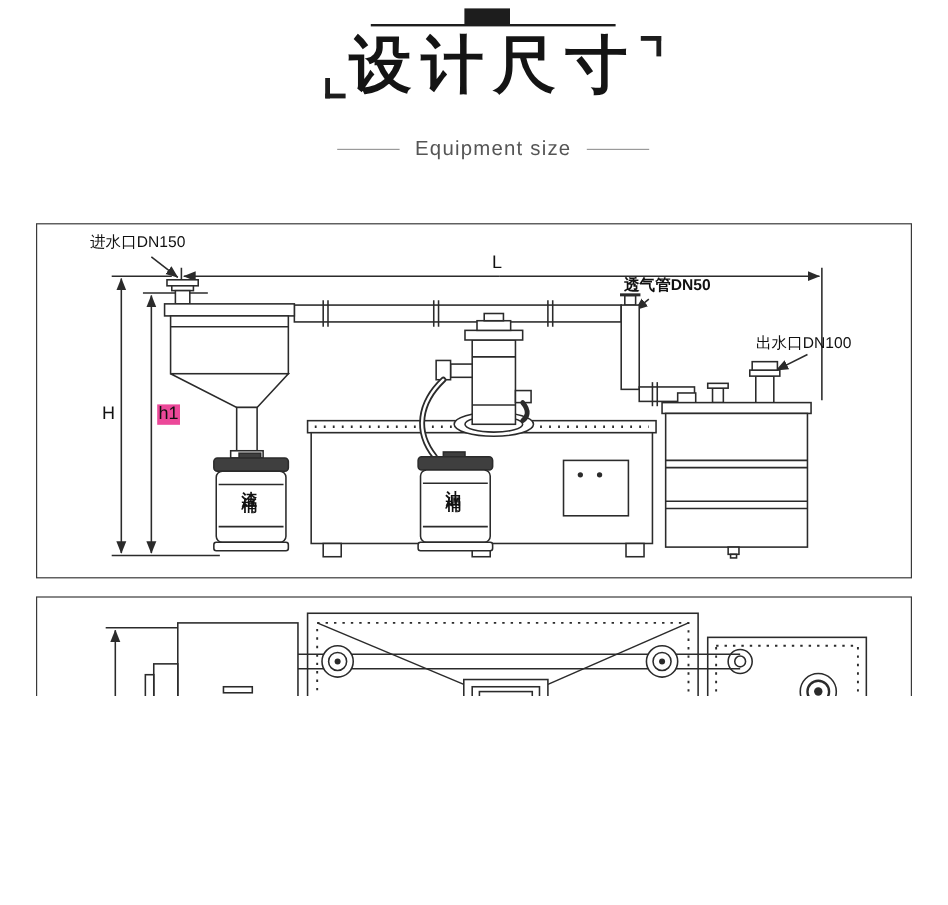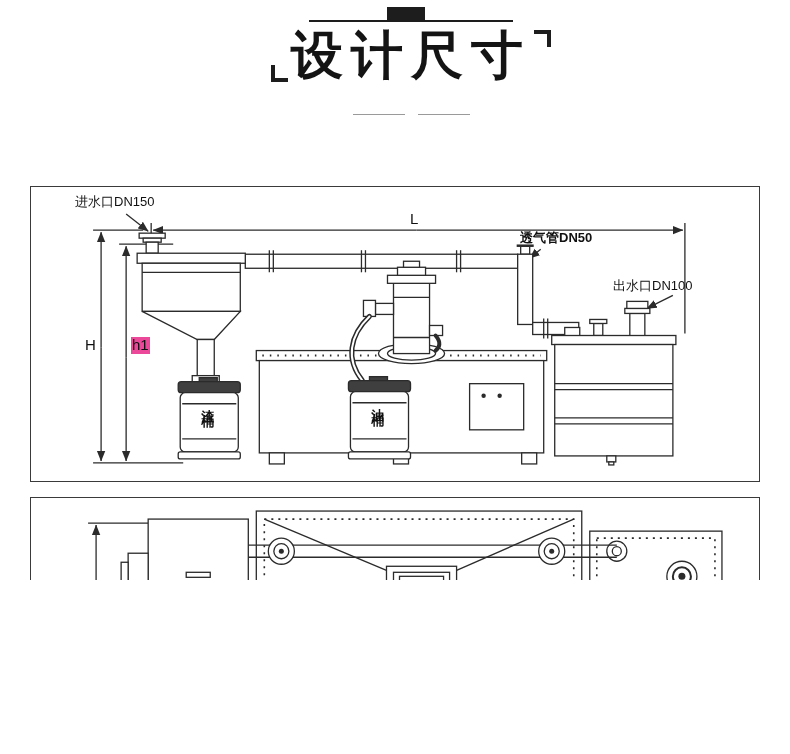--- a/index.html
+++ b/index.html
@@ -44,20 +44,21 @@
 
 <div class="page">
 
   <header class="hdr">
     <div class="ornament">
       <span class="box"></span>
     </div>
     <h1 class="title"><span class="title-text">设计尺寸</span></h1>
     <div class="subtitle-row">
       <span class="sub-line"></span>
+      <span class="sub-text">Equipment size</span>
       <span class="sub-line"></span>
     </div>
   </header>
 
   <section class="panel panel1">
     <svg viewBox="0 0 727 293" preserveAspectRatio="none">
       <defs>
         <marker id="mE1" viewBox="0 0 10 10" refX="9.5" refY="5" markerWidth="8" markerHeight="8" orient="auto">
           <path d="M0,1 L10,5 L0,9 z" fill="#2b2b2b"></path>
         </marker>
@@ -176,21 +177,21 @@
           <line x1="523" y1="236" x2="641" y2="236"></line>
           <rect x="575" y="268" width="9" height="6" fill="#fff"></rect>
           <rect x="577" y="274" width="5" height="3" fill="#fff"></rect>
         </g>
       </g>
     </svg>
 
     <div class="lbl" style="left:44px; top:8px;">进水口DN150</div>
     <div class="lbl dim" style="left:379px; top:24px;">L</div>
     <div class="lbl" style="left:489px; top:44px;font-weight:bold;">透气管DN50</div>
-    <div class="lbl" style="left:582px; top:92px;">出水口DN100</div>
+    <div class="lbl" style="left:599px; top:92px;">出水口DN100</div>
     <div class="lbl dim" style="left:54px; top:150px;">H</div>
     <div class="lbl dim" style="left:100px; top:150px; background:#ec4899; padding:0 1px;">h1</div>
     <div class="lbl vlabel" style="left:169px; top:212px;">渣桶</div>
     <div class="lbl vlabel" style="left:339px; top:211px;">油桶</div>
   </section>
 
   <section class="panel panel2">
     <svg viewBox="0 0 727 247" preserveAspectRatio="none">
       <defs>
         <marker id="mE2" viewBox="0 0 10 10" refX="9.5" refY="5" markerWidth="8" markerHeight="8" orient="auto">

